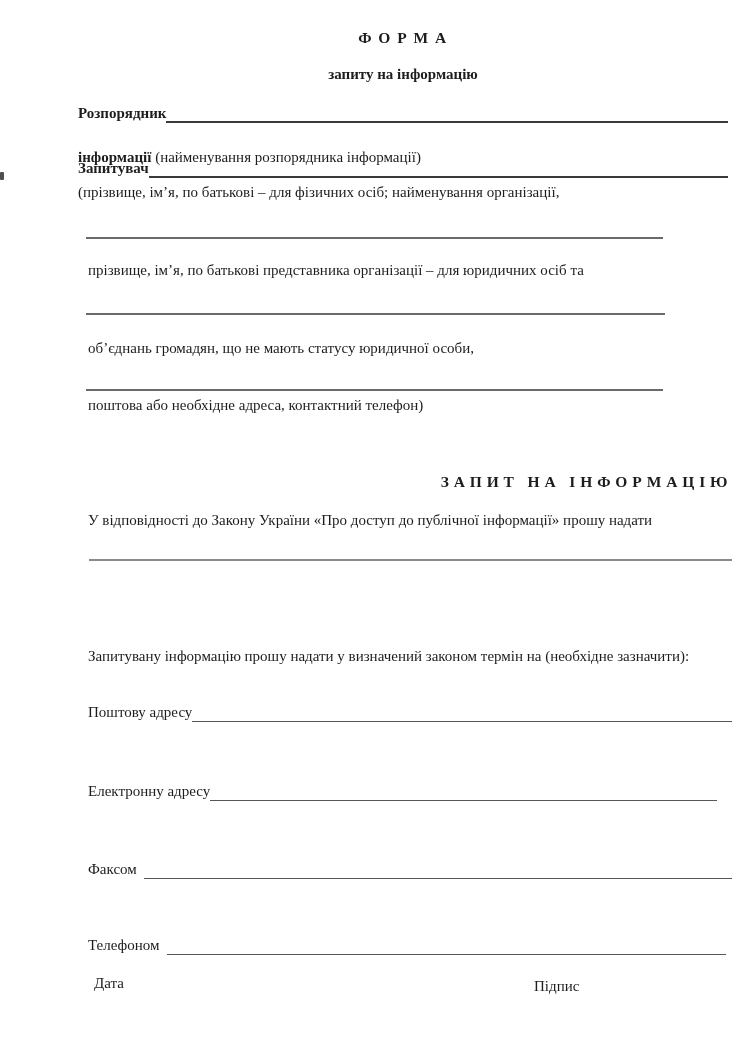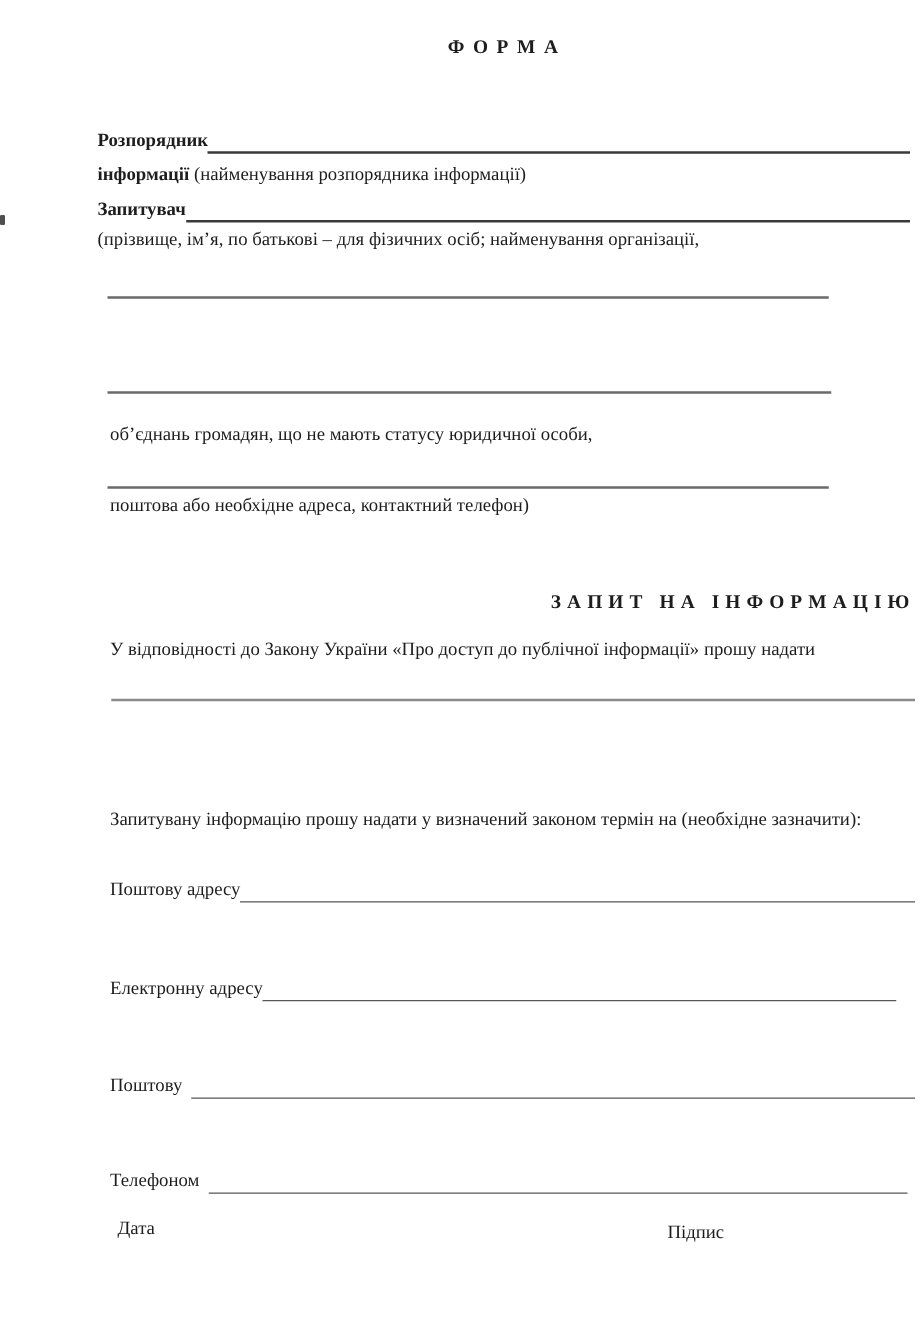--- a/index.html
+++ b/index.html
@@ -68,39 +68,41 @@
 </style>
 </head>
 <body>
 
 <div class="page">
 
   <div class="speck"></div>
 
   <div class="abs center spread" style="left:78px; right:11px; top:29px; letter-spacing:1.5px;">Ф О Р М А</div>
 
+  <div class="abs center bold" style="left:78px; right:11px; top:66px;">запиту на інформацію</div>
 
   <div class="abs fieldrow" style="left:78px; right:11px; top:104px;">
     <span class="label bold">Розпорядник</span>
     <span class="fill fill-thick"></span>
   </div>
 
-  <div class="abs caption" style="left:78px; top:131px;">
+  <div class="abs caption" style="left:78px; top:148px;">
     <span class="bold">інформації</span><span> (найменування розпорядника інформації)</span>
   </div>
 
   <div class="abs fieldrow" style="left:78px; right:11px; top:159px;">
     <span class="label bold">Запитувач</span>
     <span class="fill fill-thick"></span>
   </div>
 
   <div class="abs caption" style="left:78px; top:183px;">(прізвище, ім’я, по батькові – для фізичних осіб; найменування організації,</div>
 
   <div class="hline" style="left:86px; top:237px; width:577px;"></div>
 
+  <div class="abs caption" style="left:88px; top:261px;">прізвище, ім’я, по батькові представника організації – для юридичних осіб та</div>
 
   <div class="hline" style="left:86px; top:313px; width:579px;"></div>
 
   <div class="abs caption" style="left:88px; top:339px;">об’єднань громадян, що не мають статусу юридичної особи,</div>
 
   <div class="hline" style="left:86px; top:389px; width:577px;"></div>
 
   <div class="abs caption" style="left:88px; top:396px;">поштова або необхідне адреса, контактний телефон)</div>
 
   <div class="abs center spread" style="left:78px; right:11px; top:473px; letter-spacing:0.5px;text-align:right;">З А П И Т   Н А   І Н Ф О Р М А Ц І Ю</div>
@@ -117,21 +119,21 @@
 
   <div class="abs para" style="left:88px; top:646px; width:612px;">Запитувану інформацію прошу надати у визначений законом термін на (необхідне зазначити):</div>
 
 
   <div class="abs fieldrow" style="left:88px; right:22px; top:782px;">
     <span class="label">Електронну адресу</span>
     <span class="fill fill-thin"></span>
   </div>
 
   <div class="abs fieldrow" style="left:88px; right:7px; top:860px;">
-    <span class="label">Поштову</span>
+    <span class="label">Факсом</span>
     <span class="fill fill-thin fill-gap"></span>
   </div>
 
   <div class="abs fieldrow" style="left:88px; right:13px; top:936px;">
     <span class="label">Телефоном</span>
     <span class="fill fill-thin fill-gap"></span>
   </div>
 
   <div class="abs" style="left:94px; top:975px;">Дата</div>
 

